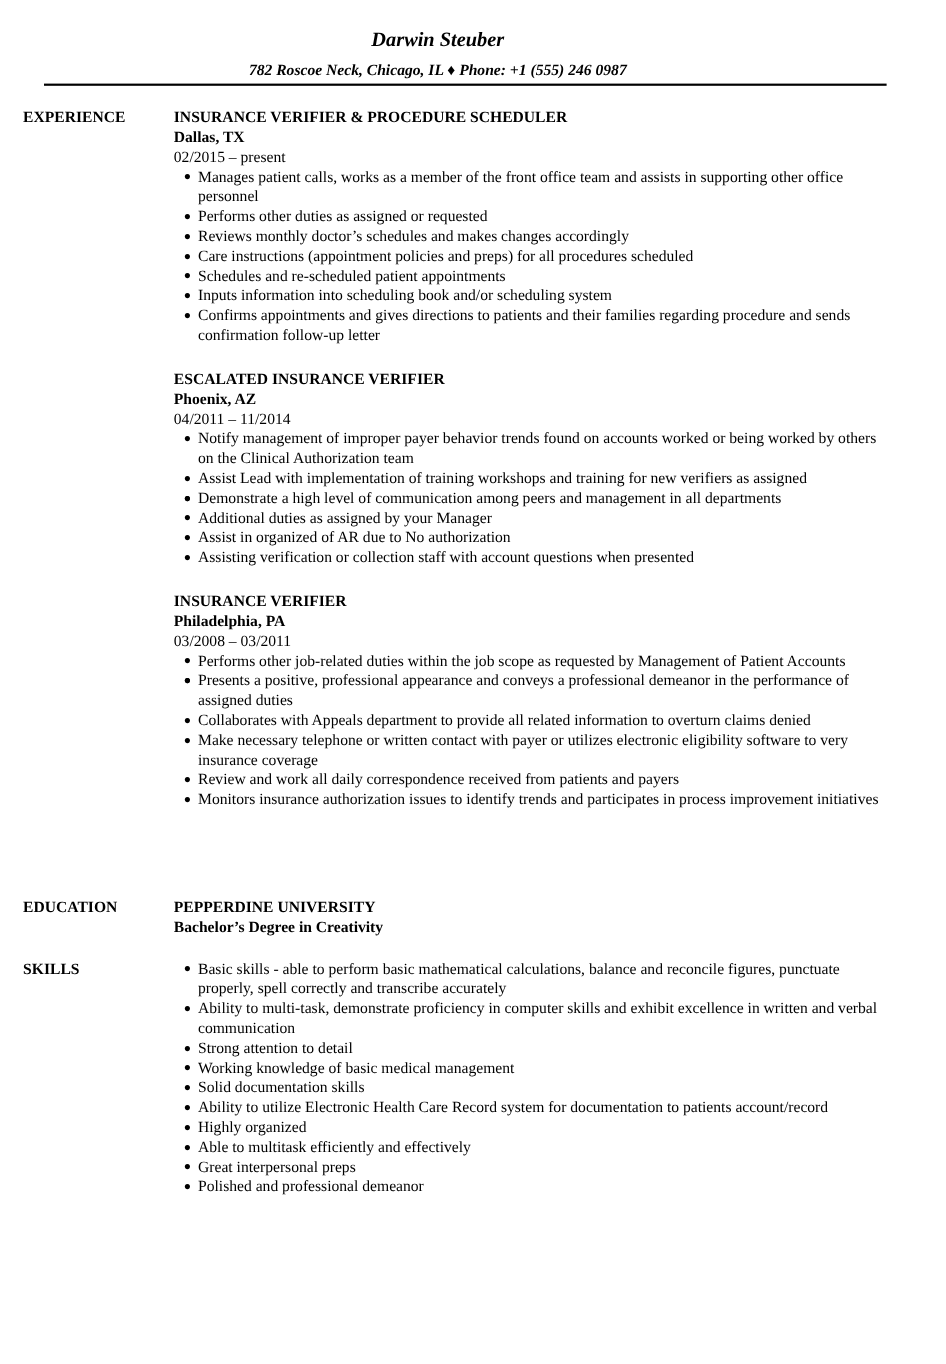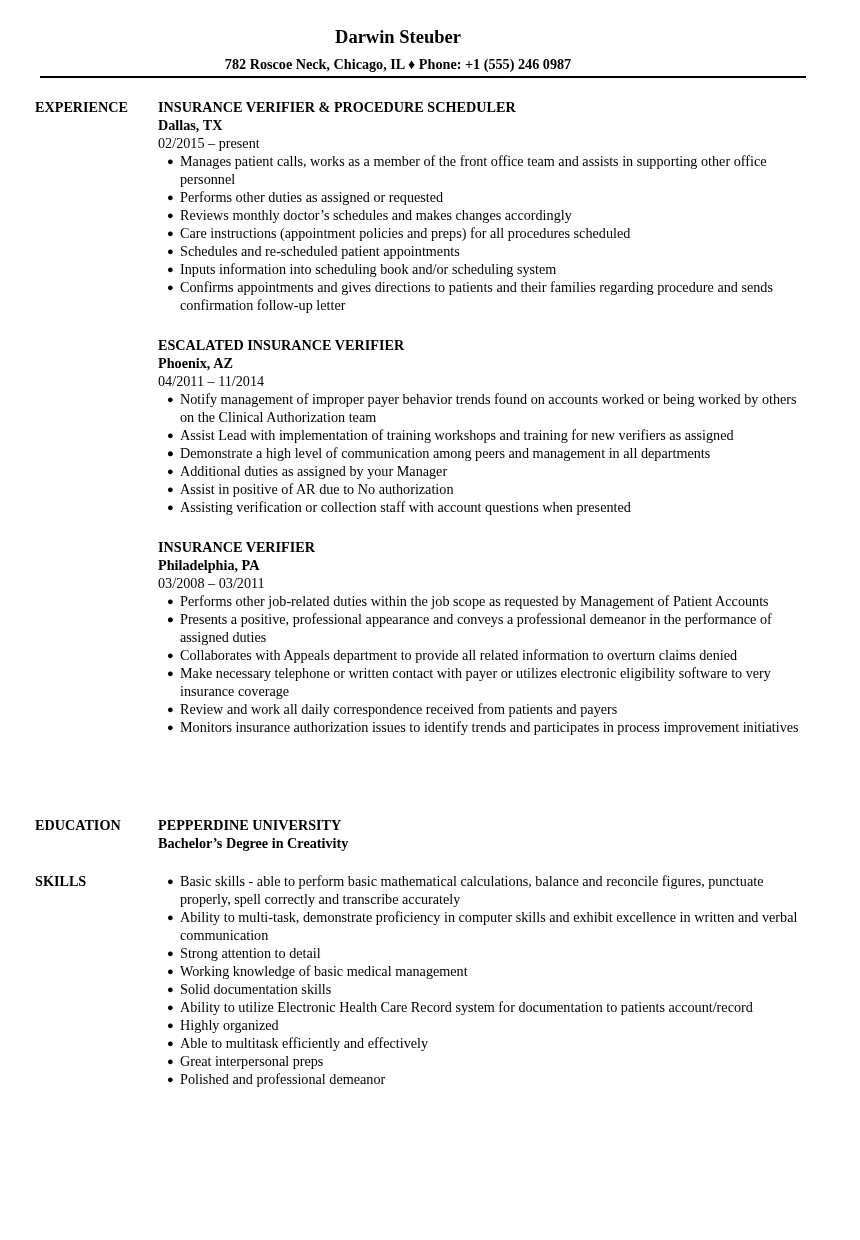--- a/index.html
+++ b/index.html
@@ -1,26 +1,26 @@
 <!DOCTYPE html>
 <html><head>
 <meta charset="utf-8">
 <style>
   html, body { margin: 0; padding: 0; background: #ffffff; }
   body {
     width: 860px; height: 1240px; position: relative; overflow: hidden;
     font-family: "Liberation Serif", "DejaVu Serif", serif;
     color: #000; font-size: 14.2px; line-height: 18px;
   }
-  .header { position: absolute; left: 0; top: 25px; width: 792px; text-align: center; }
+  .header { position: absolute; left: 0; top: 25px; width: 792px; text-align: center; font-style: italic; }
   .name { font-size: 18.5px; font-weight: bold; line-height: 24px; margin-left: 4px; }
   .contact { font-weight: bold; font-size: 14.2px; margin-top: 6px; line-height: 18px; margin-left: 4px; }
   .rule { position: absolute; left: 40px; top: 76px; width: 766px; height: 2px; background: #000; }
   .section { position: absolute; left: 0; width: 860px; }
-  .section-label { position: absolute; left: 35px; top: 0; font-weight: bold; font-size: 14.2px; }
+  .section-label { position: absolute; left: 21px; top: 0; font-weight: bold; font-size: 14.2px; }
   .section-body { position: absolute; left: 158px; top: 0; width: 650px; }
   .job { margin-bottom: 22px; }
   .job-title { font-weight: bold; }
   .job-loc { font-weight: bold; }
   ul { margin: 0; padding: 0 0 0 22px; list-style: none; }
   li { position: relative; }
   li .bullet { position: absolute; left: -13px; top: 0; font-size: 11px; }
   .skills ul { padding-left: 22px; }
 </style>
 </head>
@@ -52,21 +52,21 @@
       <div class="job">
         <div class="job-title">ESCALATED INSURANCE VERIFIER</div>
         <div class="job-loc">Phoenix, AZ</div>
         <div class="job-dates">04/2011 – 11/2014</div>
         <ul>
           <li><span class="bullet">●</span><span>Notify management of improper payer behavior trends found on accounts worked or being worked by others on the Clinical Authorization team</span></li>
           <li><span class="bullet">●</span><span>Assist Lead with implementation of training workshops and training for new verifiers as assigned</span></li>
           <li><span class="bullet">●</span></li>
           <li><span class="bullet">●</span><span>Demonstrate a high level of communication among peers and management in all departments</span></li>
           <li><span class="bullet">●</span><span>Additional duties as assigned by your Manager</span></li>
-          <li><span class="bullet">●</span><span>Assist in positive of AR due to No authorization</span></li>
+          <li><span class="bullet">●</span><span>Assist in organized of AR due to No authorization</span></li>
           <li><span class="bullet">●</span><span>Assisting verification or collection staff with account questions when presented</span></li>
         </ul>
       </div>
       <div class="job">
         <div class="job-title">INSURANCE VERIFIER</div>
         <div class="job-loc">Philadelphia, PA</div>
         <div class="job-dates">03/2008 – 03/2011</div>
         <ul>
           <li><span class="bullet">●</span><span>Performs other job-related duties within the job scope as requested by Management of Patient Accounts</span></li>
           <li><span class="bullet">●</span></li>

